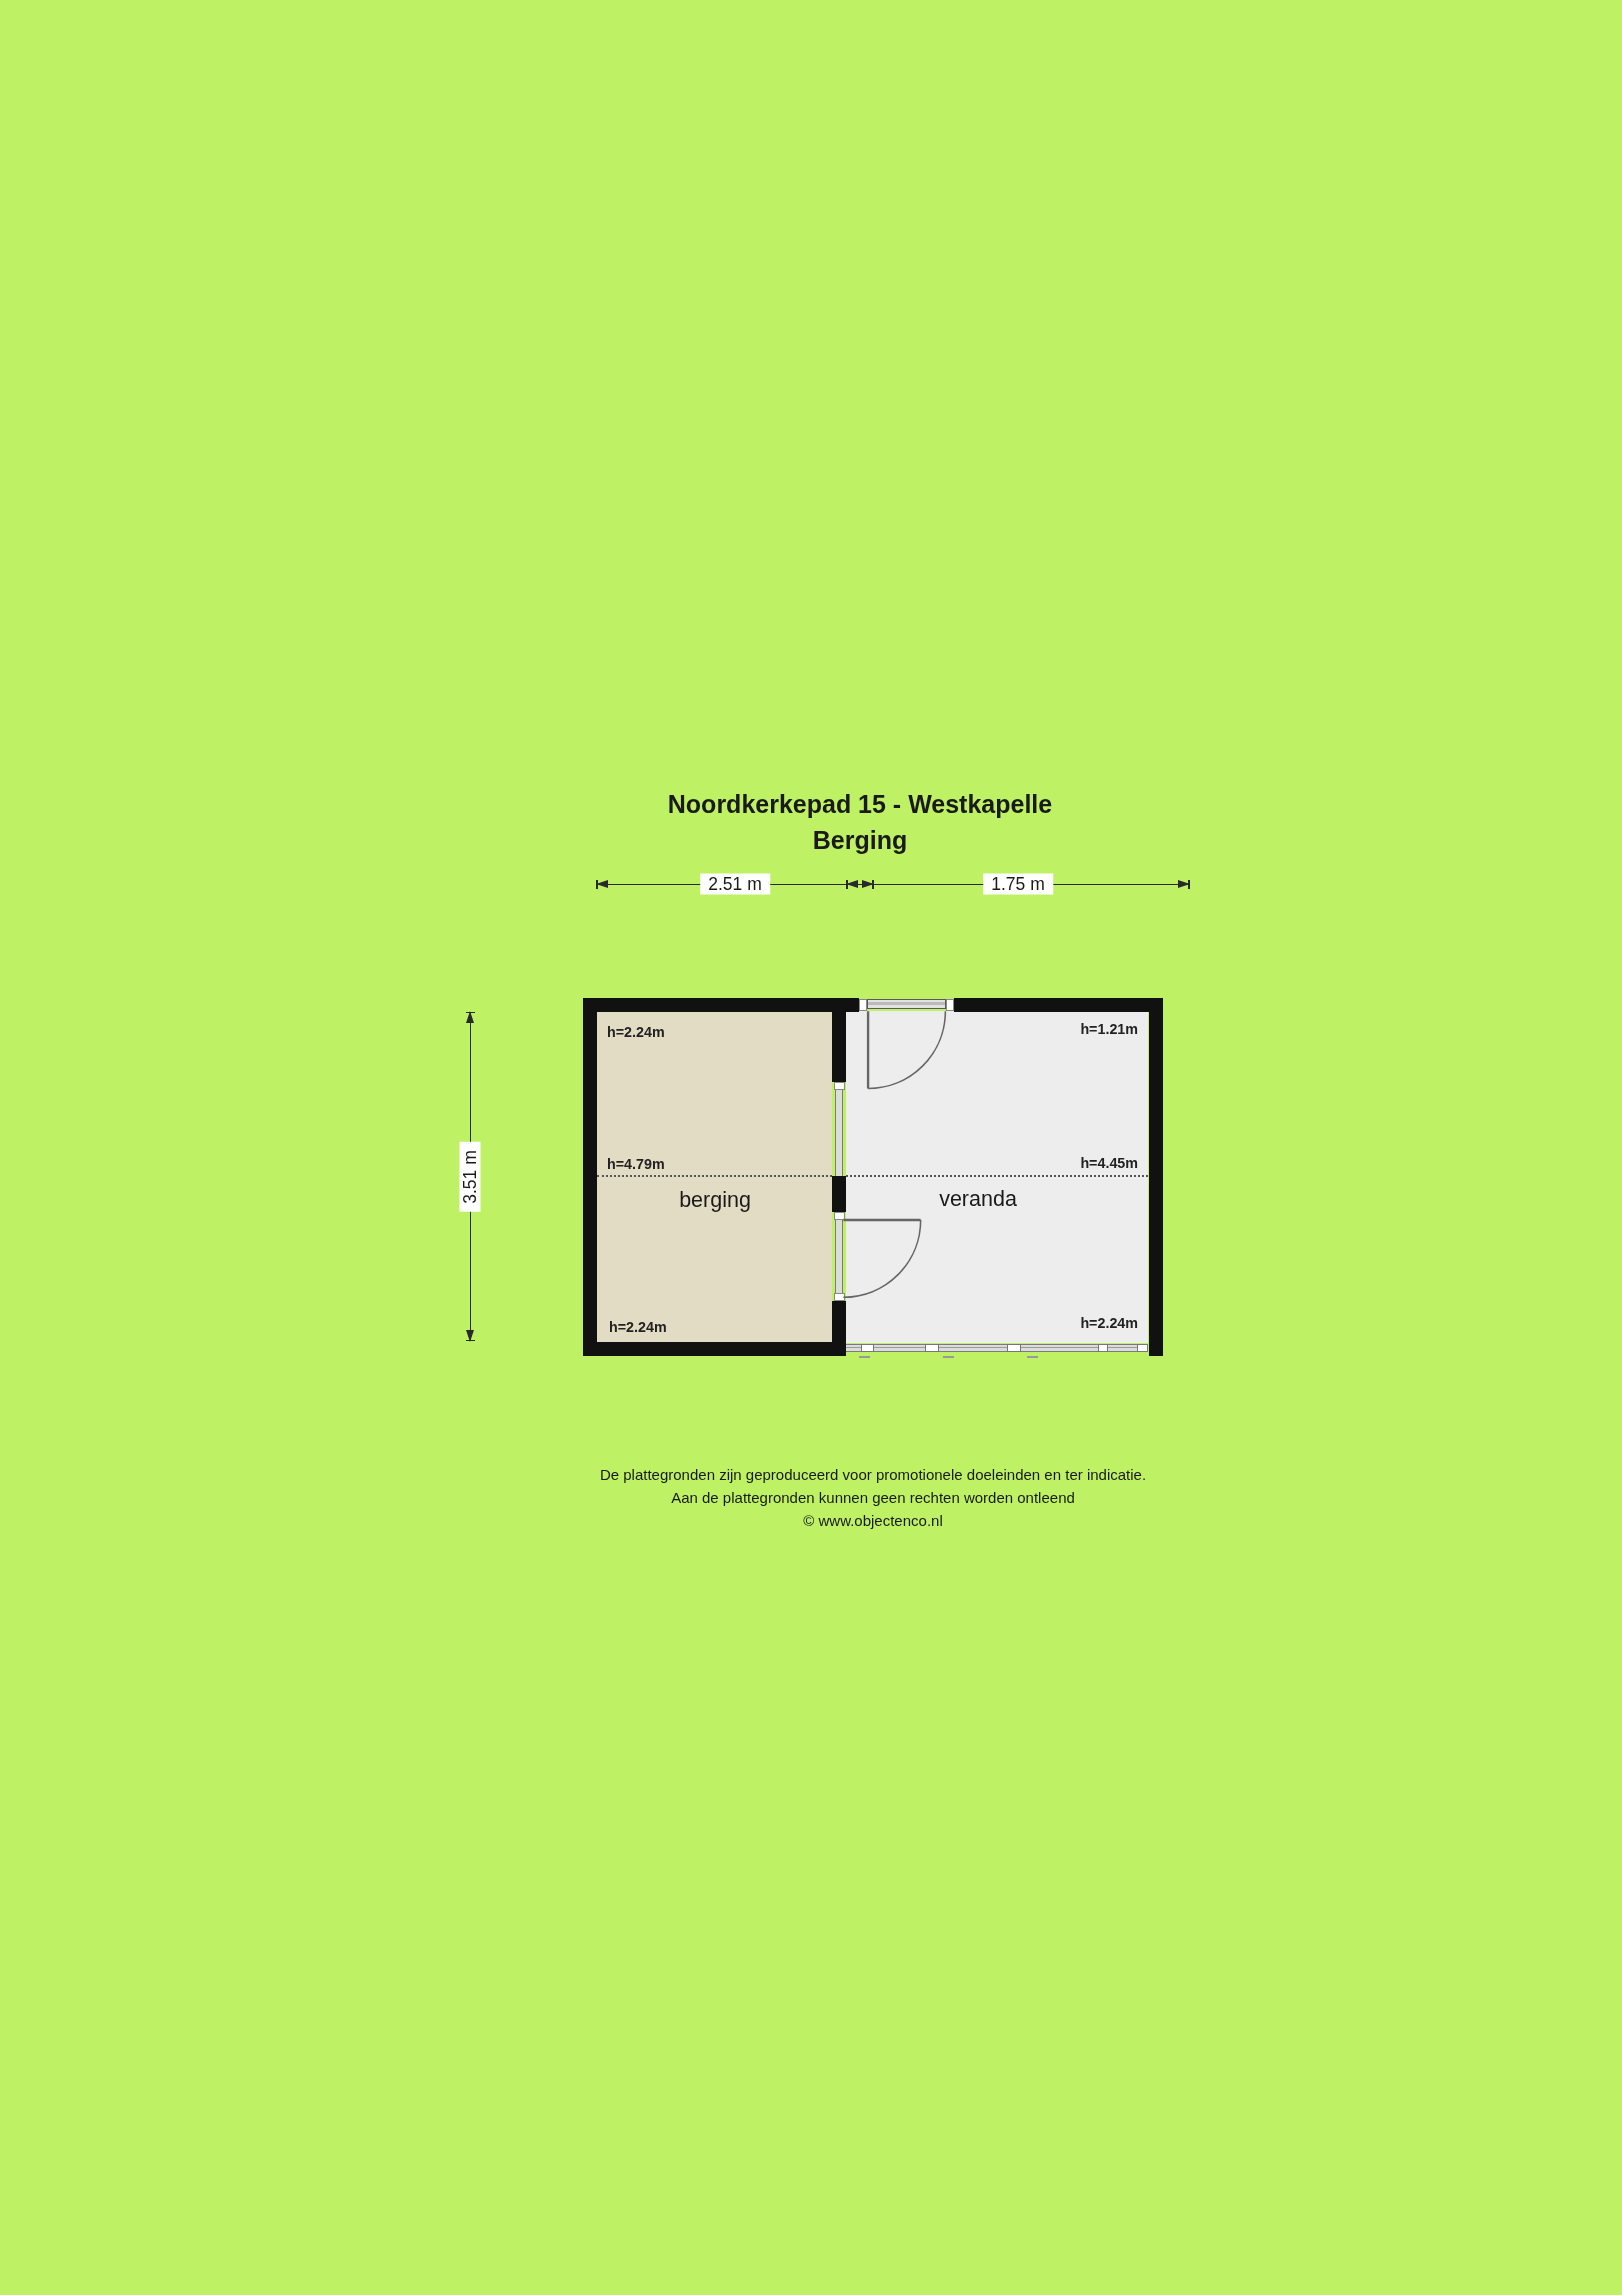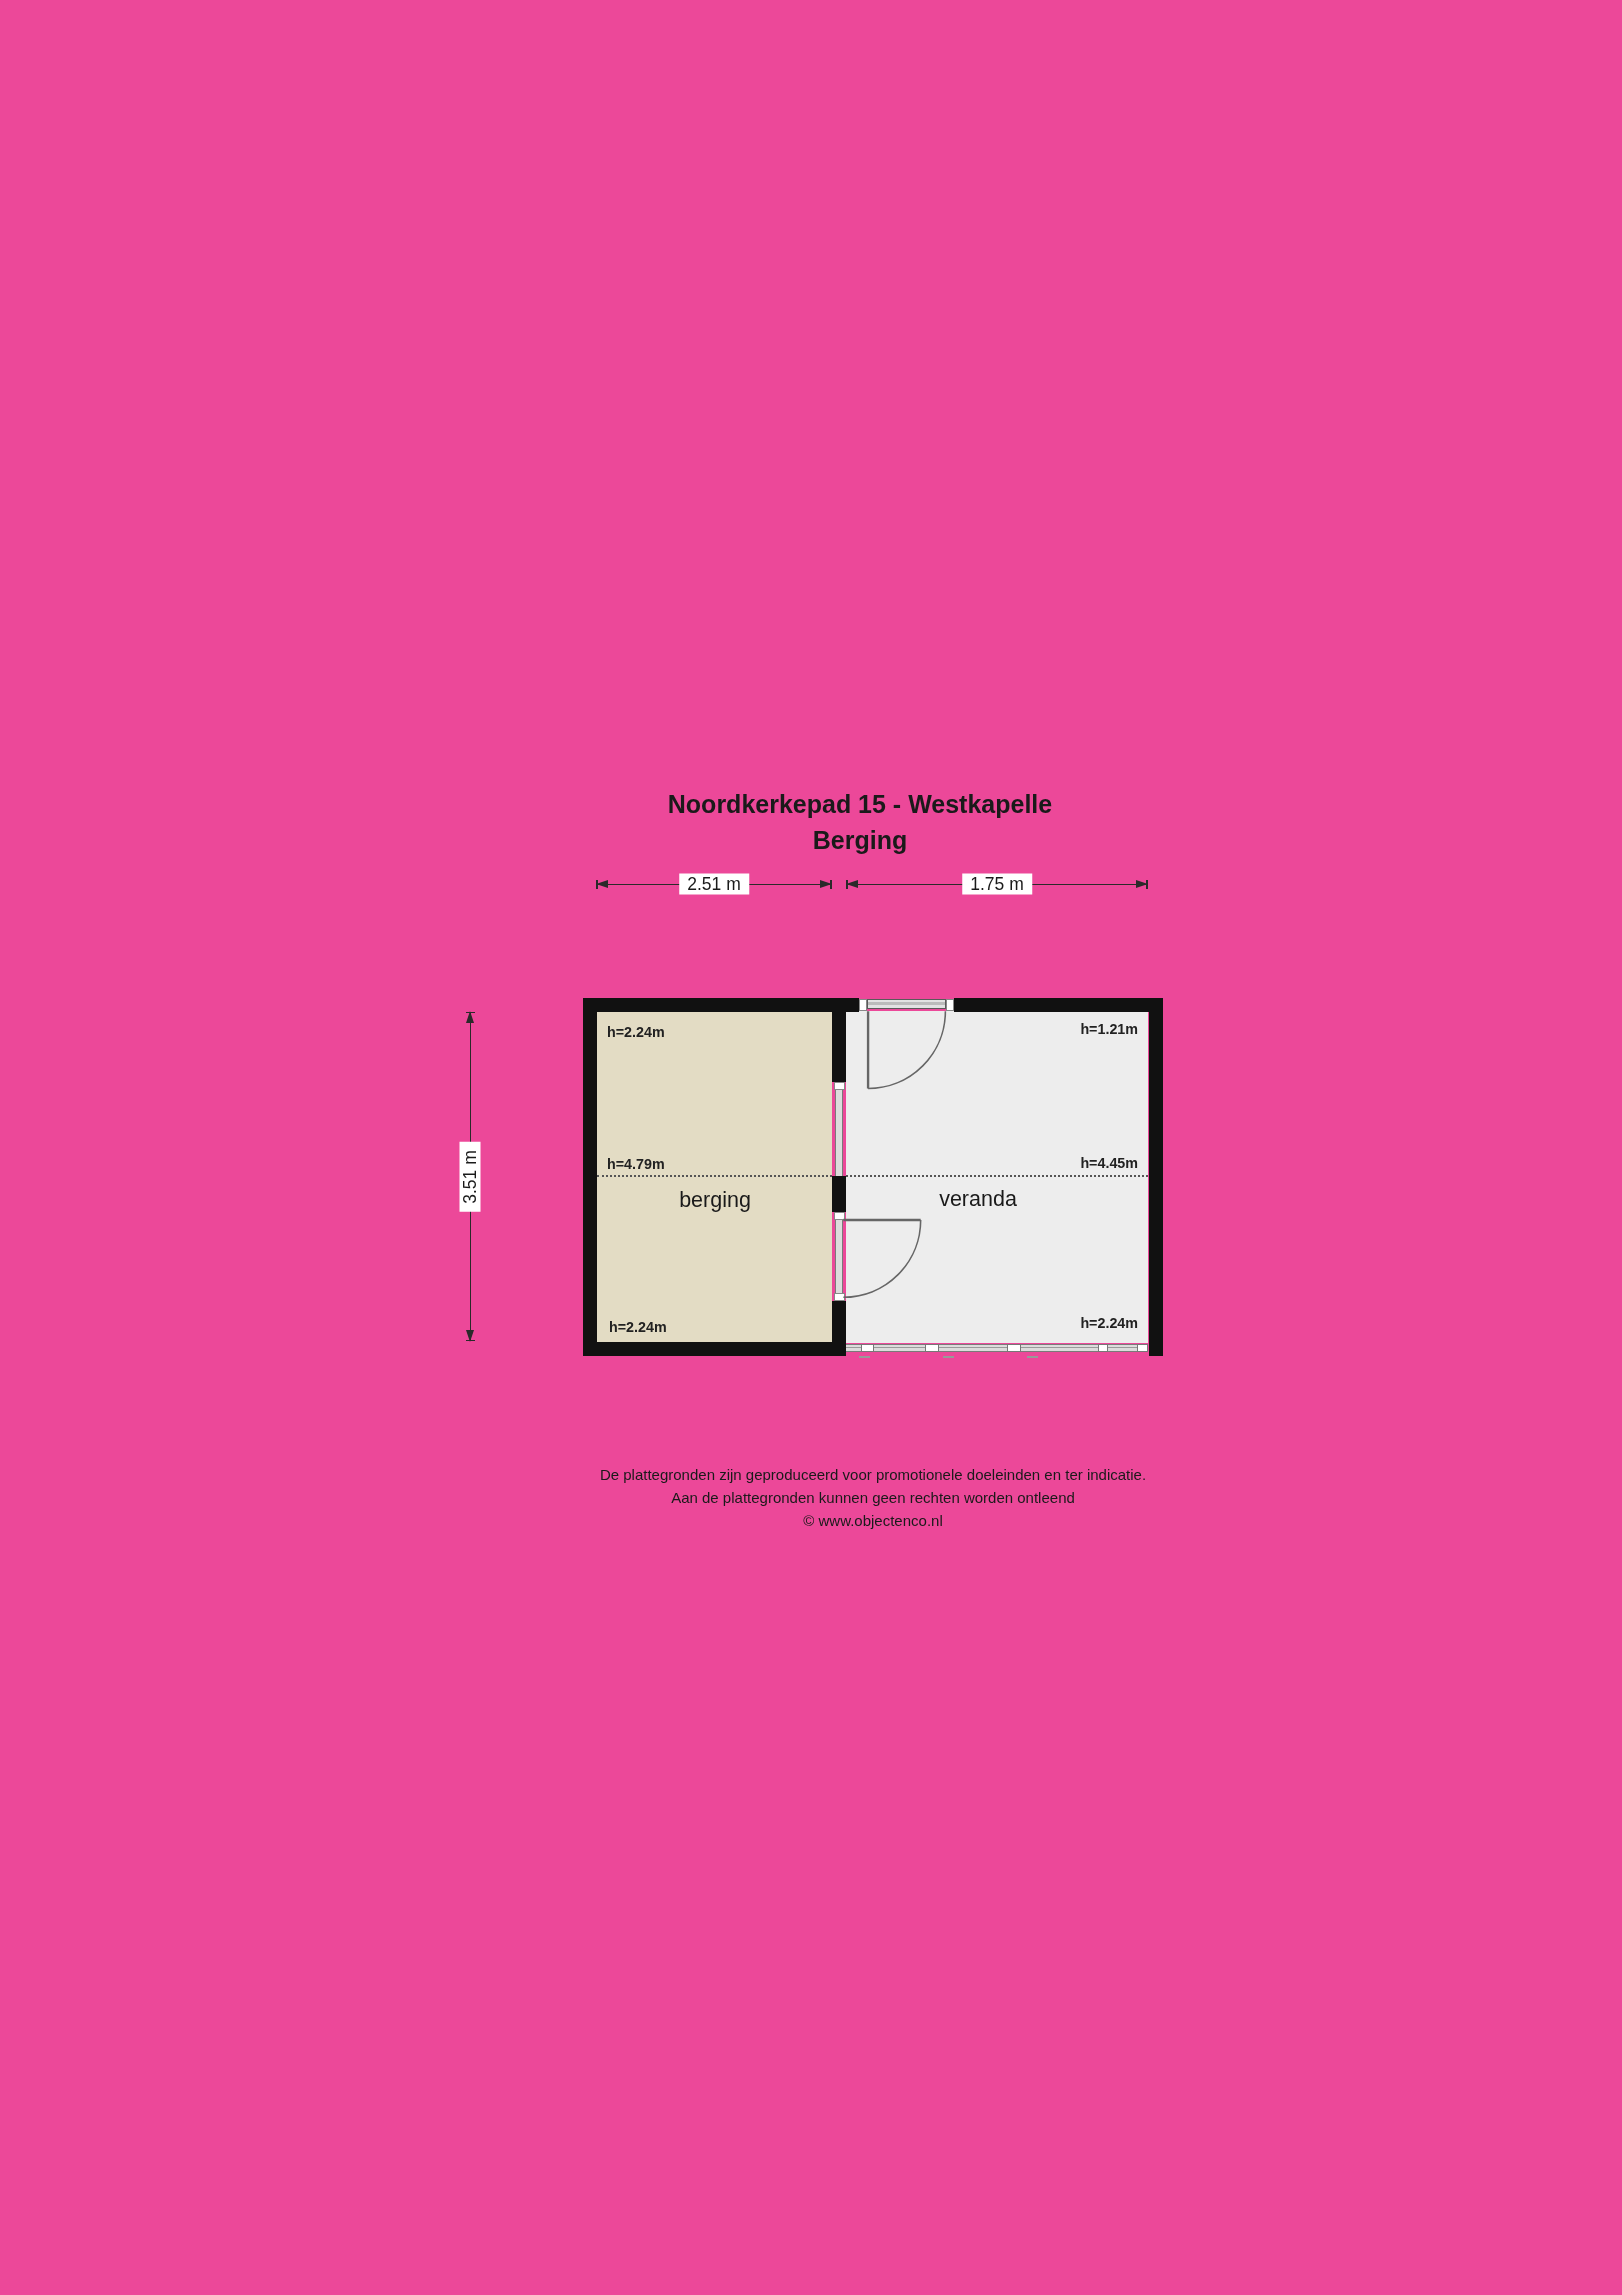--- a/index.html
+++ b/index.html
@@ -1,27 +1,27 @@
 <!DOCTYPE html>
 <html style="font-size:12.8px"><head>
 <meta charset="utf-8">
 <style>
   html,body{margin:0;padding:0;background:#ffffff;}
   .canvas{
-    position:relative;width:1623px;height:2295px;background:#ec4899;overflow:hidden;
+    position:relative;width:1623px;height:2295px;background:#bef264;overflow:hidden;
     font-family:"Liberation Sans", sans-serif;color:#1a1a1a;
   }
   .abs{position:absolute;}
   
   .title{left:860px;top:786px;transform:translateX(-50%);text-align:center;
          font-size:25px;font-weight:bold;line-height:36px;white-space:nowrap;}
   .footer{left:873px;top:1463px;transform:translateX(-50%);text-align:center;
           font-size:15px;line-height:23px;white-space:nowrap;color:#1a1a1a;}
   
-  .dim-h{position:absolute;height:12.8px;}
+  .dim-h{position:absolute;height:12.8px;padding-left:42px;}
   .dim-h .line{position:absolute;left:0.8px;right:0.8px;top:5.6px;height:1.6px;background:#2a2a2a;}
   .dim-h .arrow-w{position:absolute;left:0;top:2.4px;width:0;height:0;
      border-top:4px solid transparent;border-bottom:4px solid transparent;border-right:12px solid #2a2a2a;}
   .dim-h .arrow-e{position:absolute;right:0;top:2.4px;width:0;height:0;
      border-top:4px solid transparent;border-bottom:4px solid transparent;border-left:12px solid #2a2a2a;}
   .dim-h .tick-w{position:absolute;left:0;top:1.6px;width:1.6px;height:9.6px;background:#2a2a2a;}
   .dim-h .tick-e{position:absolute;right:0;top:1.6px;width:1.6px;height:9.6px;background:#2a2a2a;}
   .dim-label{position:absolute;left:50%;top:50%;transform:translate(-50%,-50%);
      background:#ffffff;padding:0 8px;font-size:17.5px;white-space:nowrap;}
   .dim-v{position:absolute;width:12.8px;}

